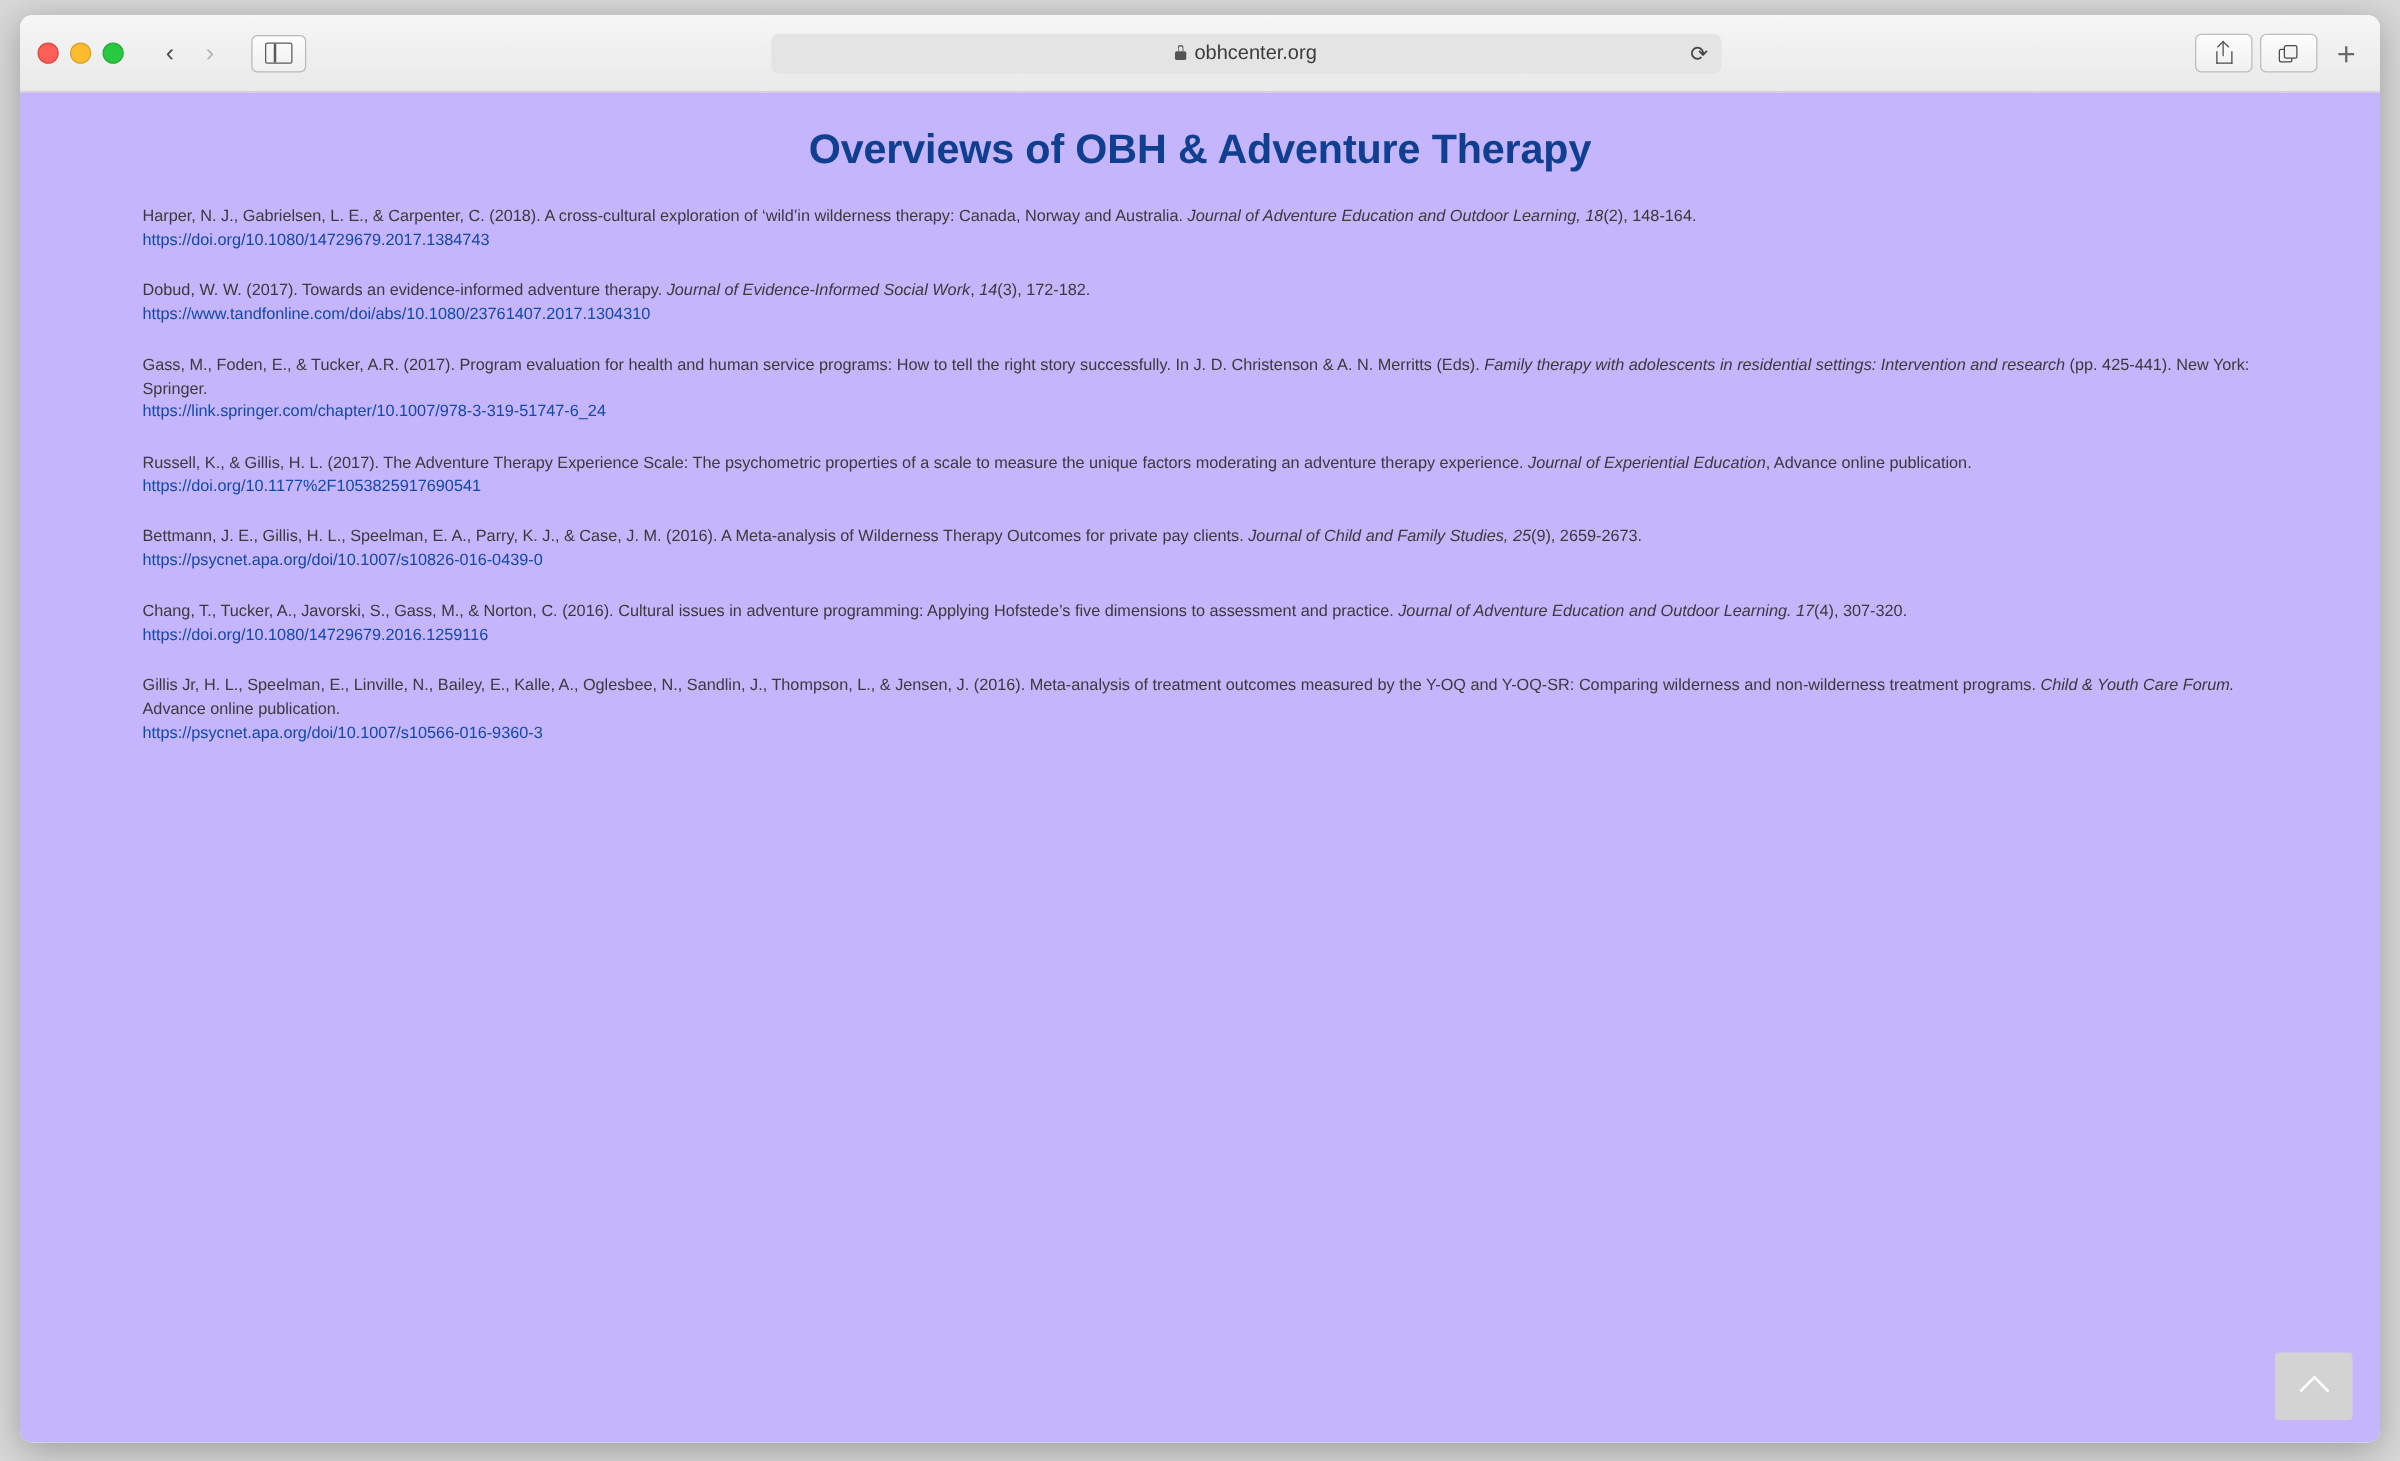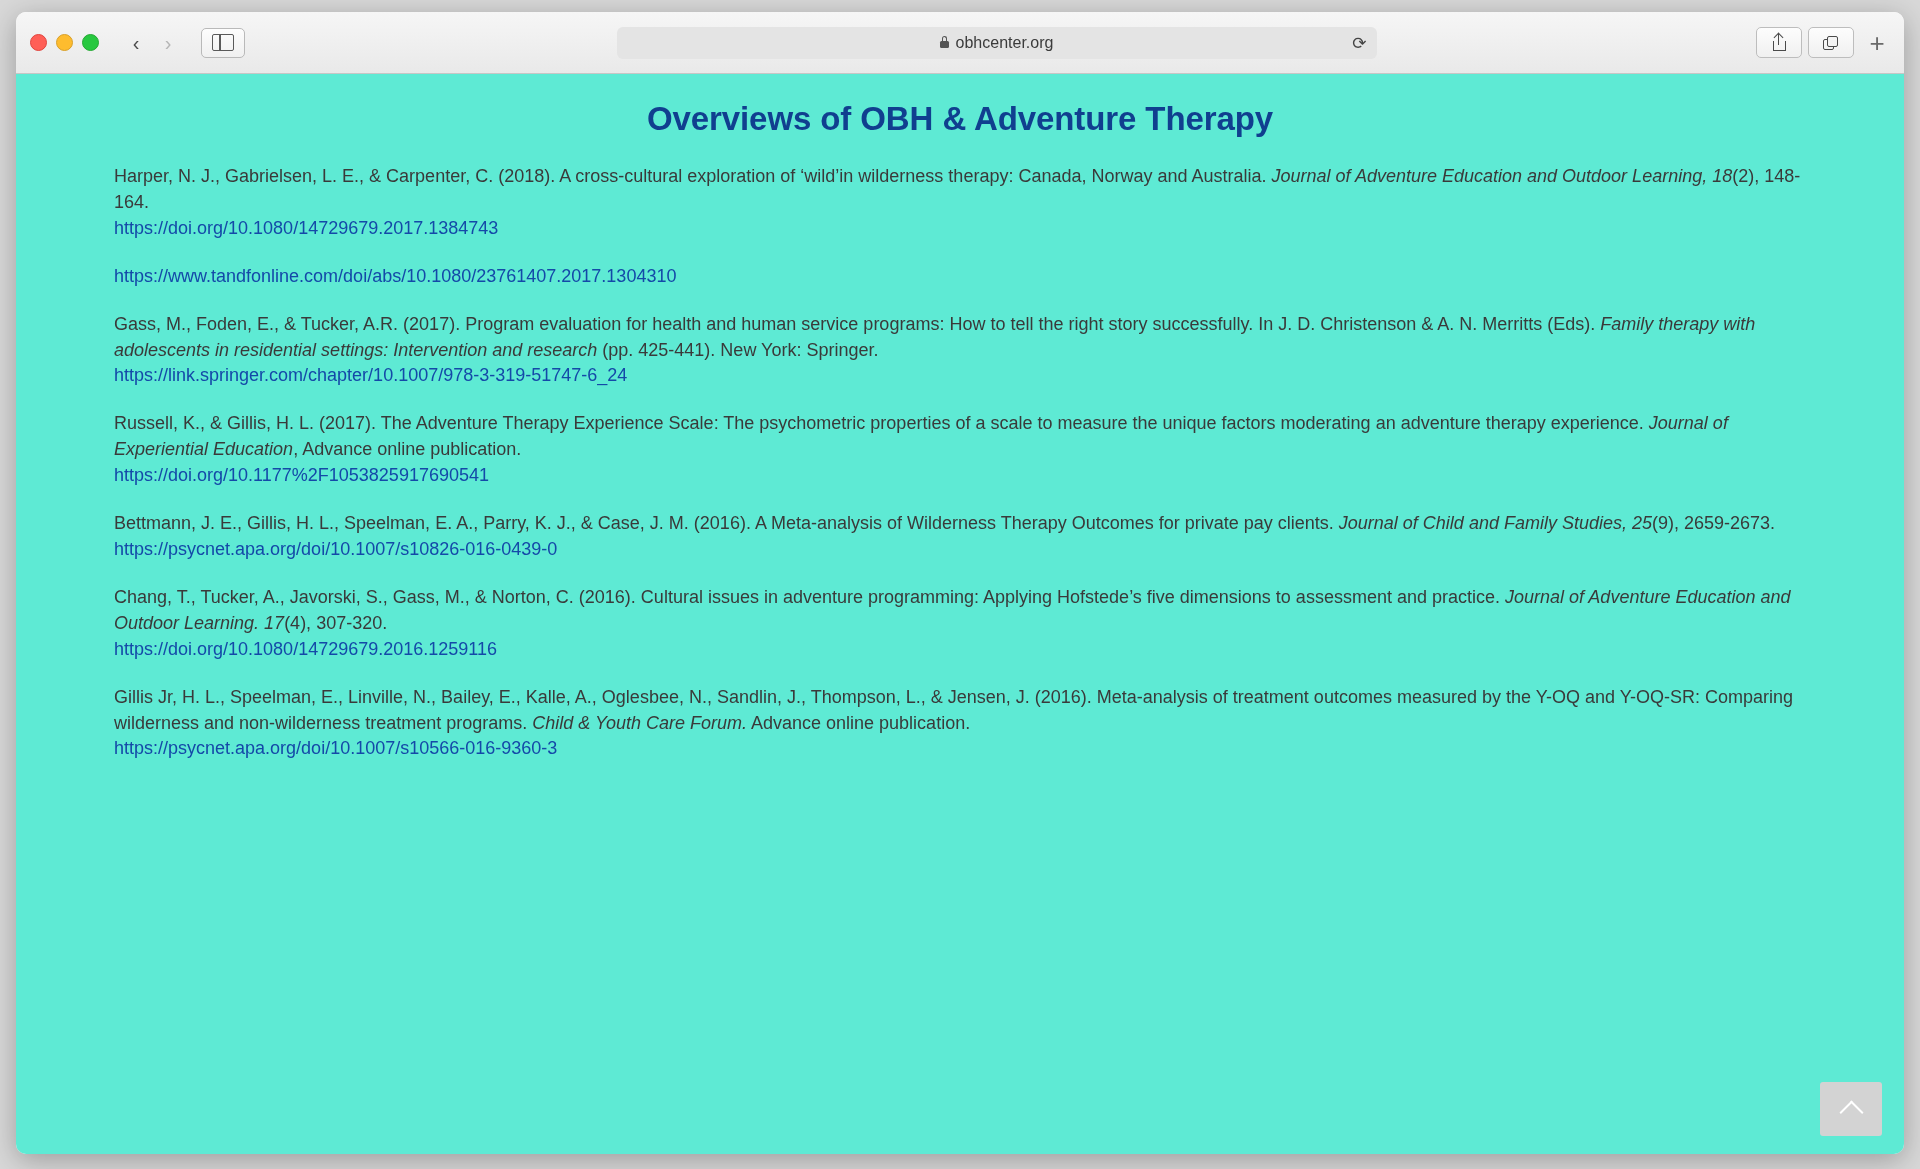--- a/index.html
+++ b/index.html
@@ -194,21 +194,21 @@
     border: 1.4px solid #4a4a4a;
     border-radius: 2px;
     box-sizing: border-box;
   }
   .tabs-icon .t1 { left: 0; top: 3px; width: 11px; height: 11px; }
   .tabs-icon .t2 { left: 4px; top: 0; width: 11px; height: 11px; background: #f4f4f4; }
 
   
   .page {
     flex: 1 1 auto;
-    background: #5eead4;
+    background: #c4b5fd;
     overflow: hidden;
     position: relative;
     padding: 0 0 0 0;
   }
 
   .content-inner {
     padding: 26px 52px 0 98px;
     box-sizing: border-box;
   }
 
@@ -216,21 +216,21 @@
     color: #103f8f;
     font-size: 33px;
     font-weight: bold;
     text-align: center;
     margin: 0 0 26px 0;
     letter-spacing: -0.1px;
     padding-right: 46px;
   }
 
   .ref {
-    font-size: 18px;
+    font-size: 13px;
     line-height: 1.44;
     color: #3a3a3a;
     margin-bottom: 22px;
     max-width: 1700px;
   }
   .ref .it { font-style: italic; }
   .ref a.link {
     color: #1449a8;
     text-decoration: none;
     display: inline-block;
@@ -306,21 +306,21 @@
       </div>
       <div class="plus-btn">+</div>
     </div>
   </div>
 
   <div class="page">
     <div class="content-inner">
       <h1 class="page-title">Overviews of OBH &amp; Adventure Therapy</h1>
       <div id="ref-list">
           <div class="ref"><span class="cite"><span>Harper, N. J., Gabrielsen, L. E., &amp; Carpenter, C. (2018). A cross-cultural exploration of ‘wild’in wilderness therapy: Canada, Norway and Australia. </span><span class="it">Journal of Adventure Education and Outdoor Learning, 18</span><span>(2), 148-164.</span></span><a class="link urlline" href="#">https://doi.org/10.1080/14729679.2017.1384743</a></div>
-          <div class="ref"><a class="link urlline" href="#">https://www.tandfonline.com/doi/abs/10.1080/23761407.2017.1304310</a></div>
+          <div class="ref"><span class="cite"><span>Dobud, W. W. (2017). Towards an evidence-informed adventure therapy. </span><span class="it">Journal of Evidence-Informed Social Work</span><span>, </span><span class="it">14</span><span>(3), 172-182.</span></span><a class="link urlline" href="#">https://www.tandfonline.com/doi/abs/10.1080/23761407.2017.1304310</a></div>
           <div class="ref"><span class="cite"><span>Gass, M., Foden, E., &amp; Tucker, A.R. (2017). Program evaluation for health and human service programs: How to tell the right story successfully. In J. D. Christenson &amp; A. N. Merritts (Eds). </span><span class="it">Family therapy with adolescents in residential settings: Intervention and research</span><span> (pp. 425-441). New York: Springer.</span></span><a class="link urlline" href="#">https://link.springer.com/chapter/10.1007/978-3-319-51747-6_24</a></div>
           <div class="ref"></div>
           <div class="ref"><span class="cite"><span>Russell, K., &amp; Gillis, H. L. (2017). The Adventure Therapy Experience Scale: The psychometric properties of a scale to measure the unique factors moderating an adventure therapy experience. </span><span class="it">Journal of Experiential Education</span><span>, Advance online publication.</span></span><a class="link urlline" href="#">https://doi.org/10.1177%2F1053825917690541</a></div>
           <div class="ref"><span class="cite"><span>Bettmann, J. E., Gillis, H. L., Speelman, E. A., Parry, K. J., &amp; Case, J. M. (2016). A Meta-analysis of Wilderness Therapy Outcomes for private pay clients. </span><span class="it">Journal of Child and Family Studies, 25</span><span>(9), 2659-2673.</span></span><a class="link urlline" href="#">https://psycnet.apa.org/doi/10.1007/s10826-016-0439-0</a></div>
           <div class="ref"><span class="cite"><span>Chang, T., Tucker, A., Javorski, S., Gass, M., &amp; Norton, C. (2016). Cultural issues in adventure programming: Applying Hofstede’s five dimensions to assessment and practice. </span><span class="it">Journal of Adventure Education and Outdoor Learning. 17</span><span>(4), 307-320.</span></span><a class="link urlline" href="#">https://doi.org/10.1080/14729679.2016.1259116</a></div>
           <div class="ref"><span class="cite"><span>Gillis Jr, H. L., Speelman, E., Linville, N., Bailey, E., Kalle, A., Oglesbee, N., Sandlin, J., Thompson, L., &amp; Jensen, J. (2016). Meta-analysis of treatment outcomes measured by the Y-OQ and Y-OQ-SR: Comparing wilderness and non-wilderness treatment programs. </span><span class="it">Child &amp; Youth Care Forum.</span><span> Advance online publication.</span></span><a class="link urlline" href="#">https://psycnet.apa.org/doi/10.1007/s10566-016-9360-3</a></div>
         </div>
     </div>
     <div class="scroll-top">
       <span class="chev"></span>

